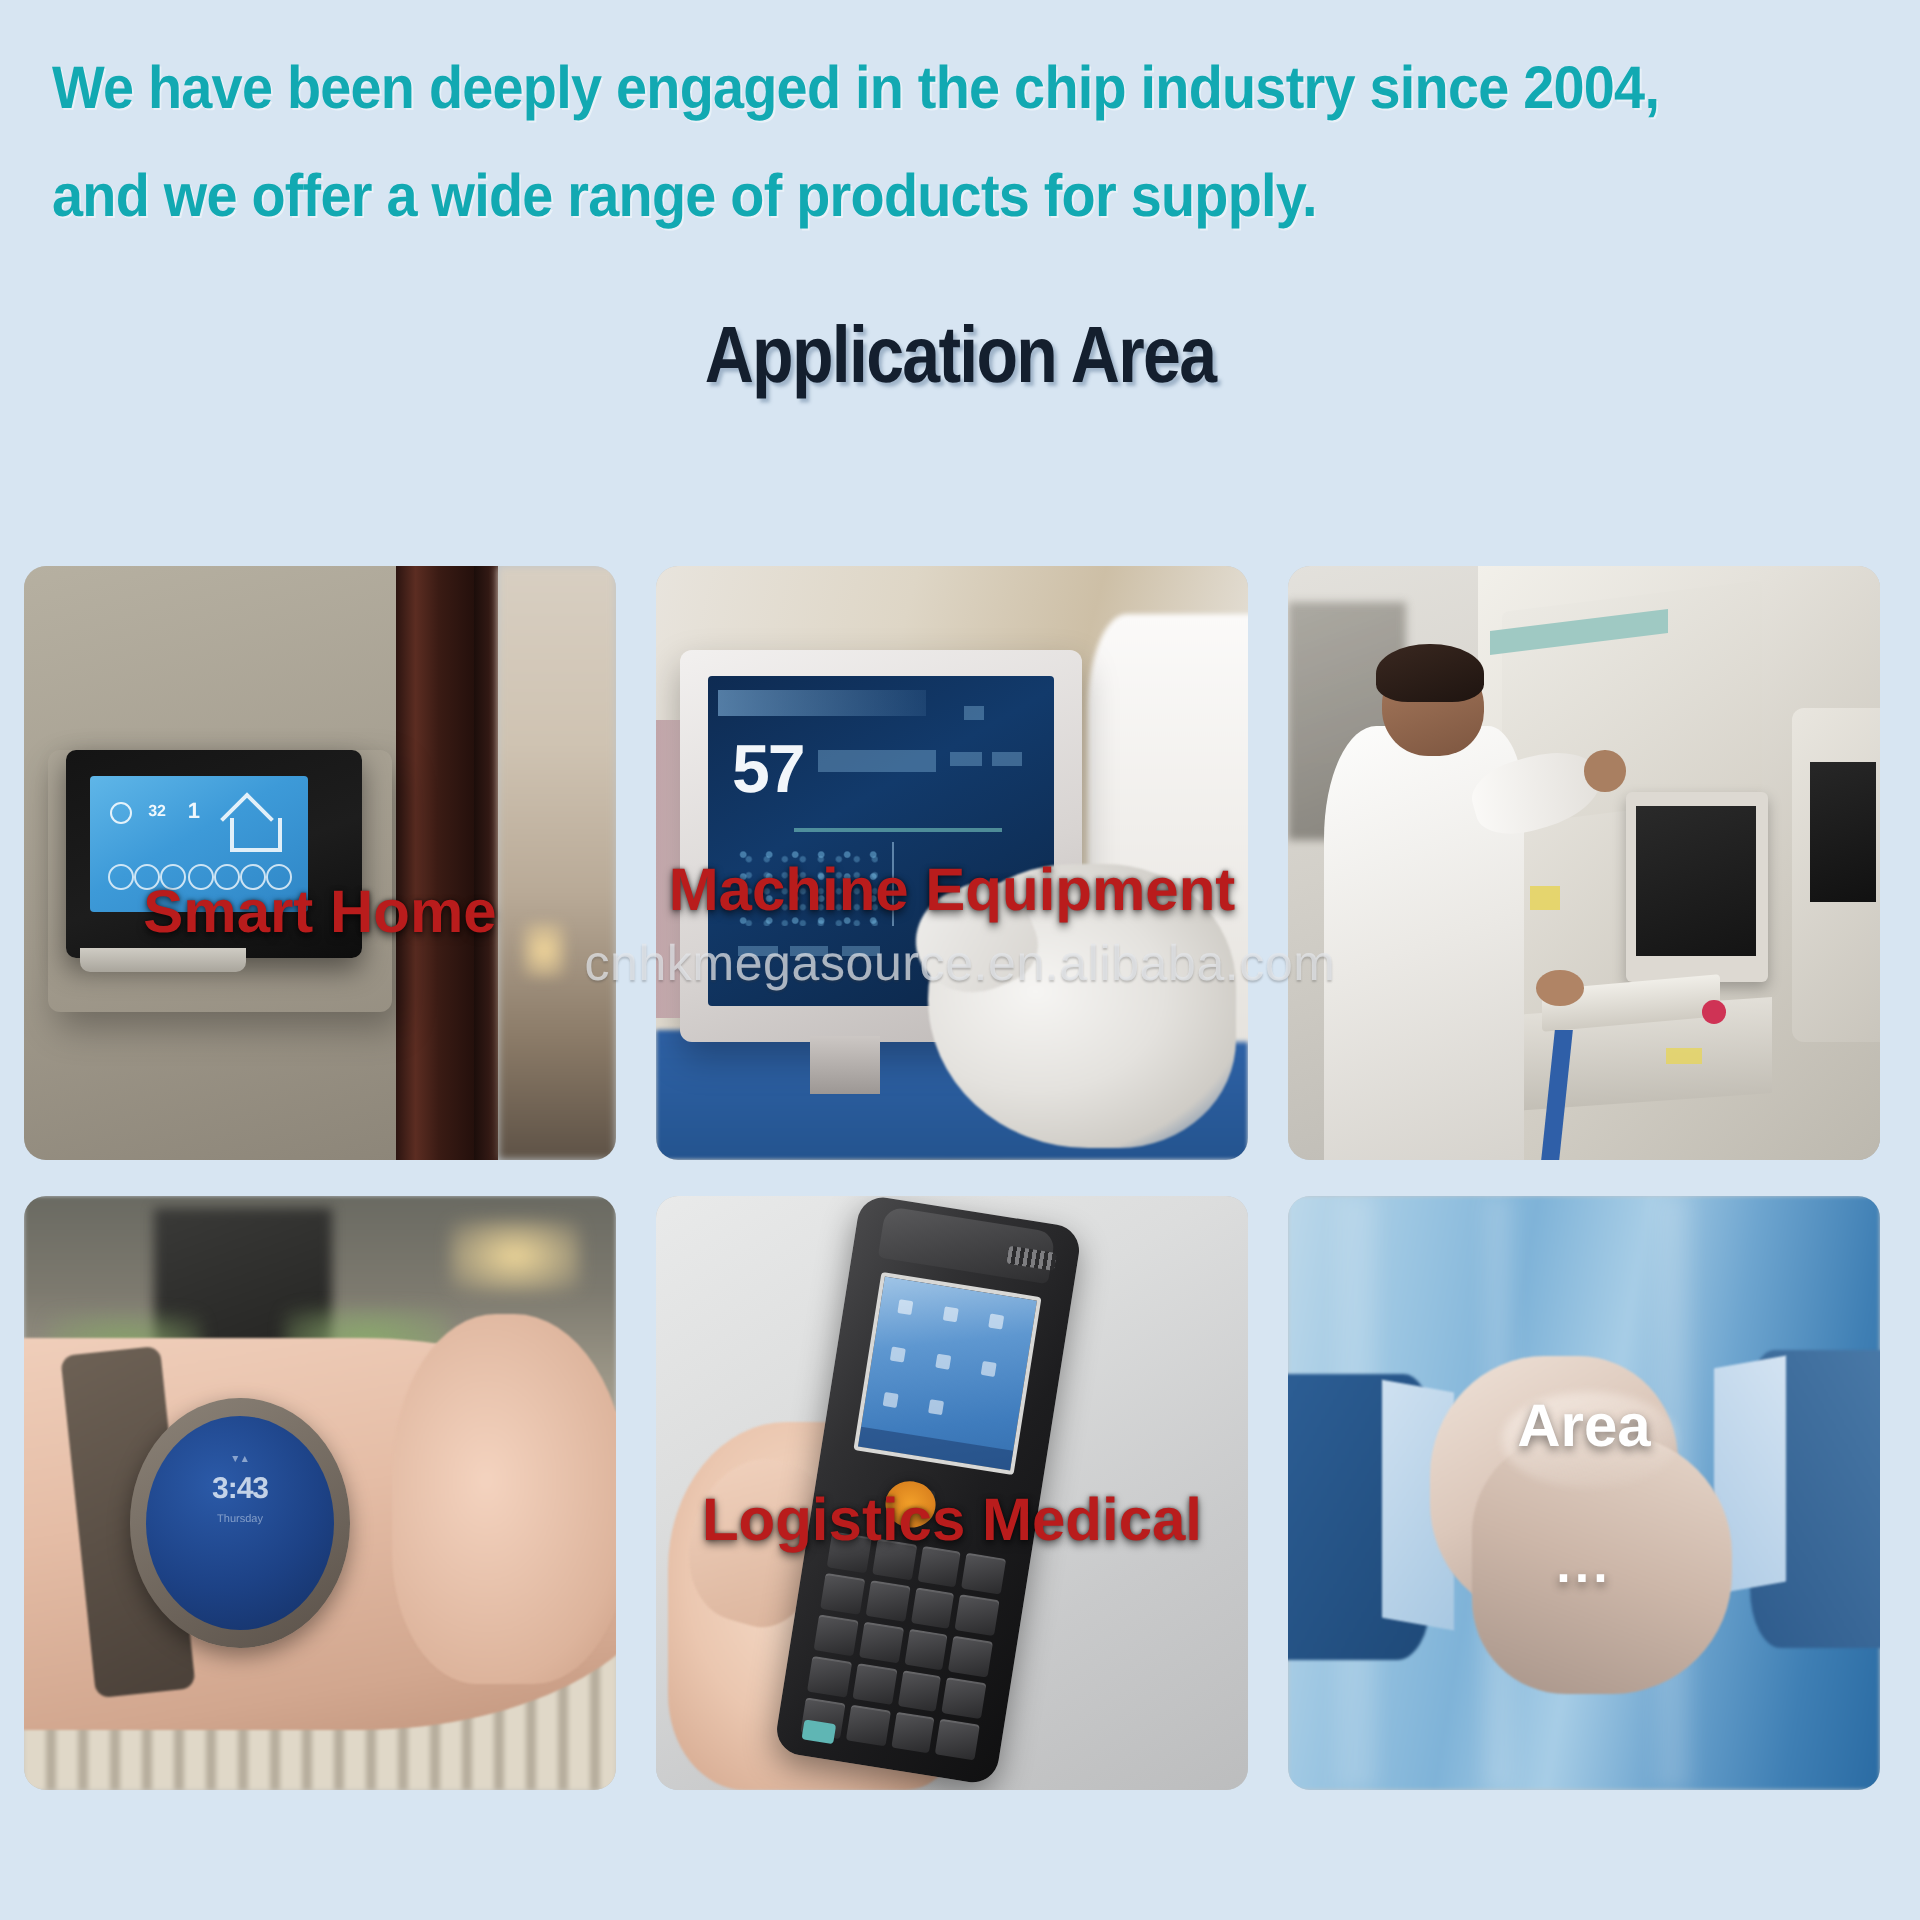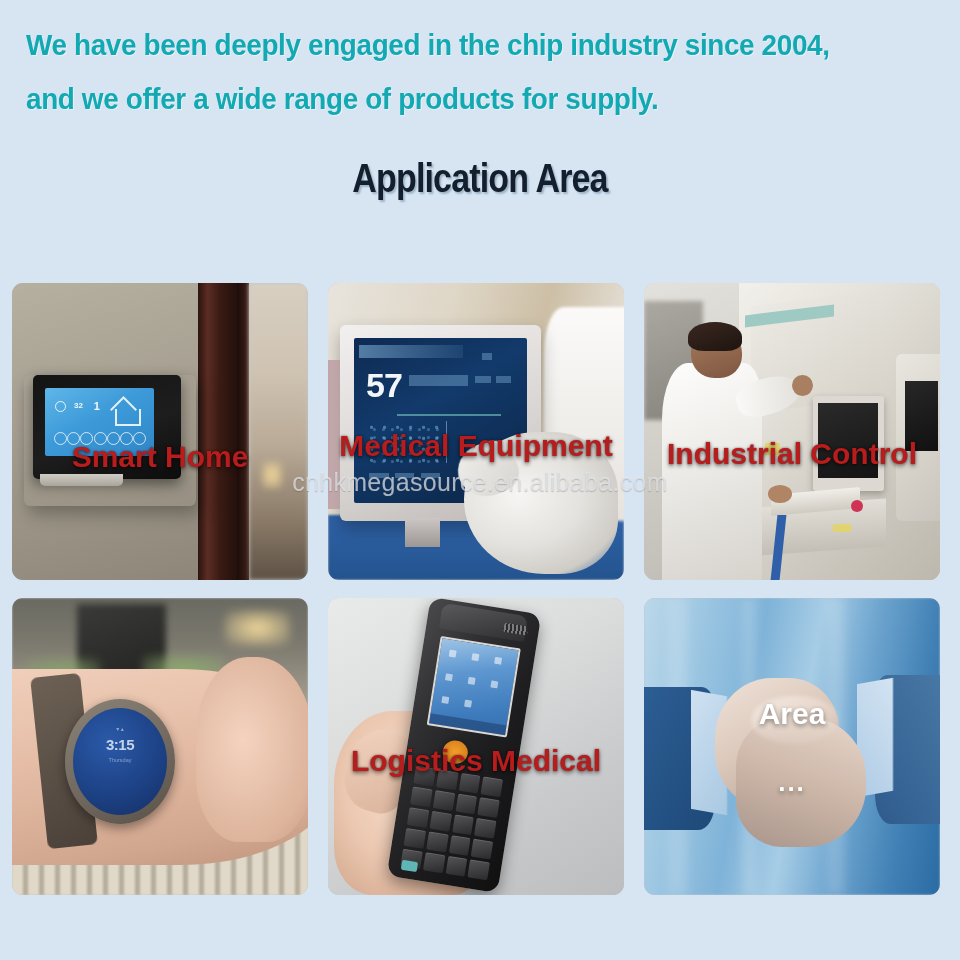--- a/index.html
+++ b/index.html
@@ -365,21 +365,21 @@
           <div class="md-dots"></div>
           <div class="md-bar" style="left:9%;top:82%;width:11%;height:3%;"></div>
           <div class="md-bar" style="left:24%;top:82%;width:11%;height:3%;"></div>
           <div class="md-bar" style="left:39%;top:82%;width:11%;height:3%;"></div>
         </div>
       </div>
       <div class="md-stand"></div>
       <div class="md-glove"></div>
       <div class="md-finger"></div>
     </div>
-    <div class="card-label" style="top:49%;">Medical Equipment</div>
+    <div class="card-label" style="top:49%;">Machine Equipment</div>
   </div>
 
   <div class="card">
     <div class="scene">
       <div class="in-bg"></div>
       <div class="in-darkbg"></div>
       <div class="in-mach"></div>
       <div class="in-panel"></div>
       <div class="in-teal"></div>
       <div class="in-monitor">
@@ -394,38 +394,37 @@
       <div class="in-yellow2"></div>
       <div class="in-red"></div>
       <div class="in-blue"></div>
       <div class="in-body"></div>
       <div class="in-head"></div>
       <div class="in-hair"></div>
       <div class="in-arm"></div>
       <div class="in-hand"></div>
       <div class="in-hand2"></div>
     </div>
-    <div class="card-label" style="top:52%;">Industrial Control</div>
   </div>
 
   <div class="card">
     <div class="scene">
       <div class="sw-bg"></div>
       <div class="sw-window"></div>
       <div class="sw-light"></div>
       <div class="sw-green"></div>
       <div class="sw-green2"></div>
       <div class="sw-rail"></div>
       <div class="sw-arm"></div>
       <div class="sw-hand"></div>
       <div class="sw-strap"></div>
       <div class="sw-watch">
         <div class="sw-face">
           <div class="sw-mini">▾ ▴</div>
-          <div class="sw-time">3:15</div>
+          <div class="sw-time">3:43</div>
           <div class="sw-mini2">Thursday</div>
         </div>
       </div>
     </div>
   </div>
 
   <div class="card">
     <div class="scene">
       <div class="lg-bg"></div>
       <div class="lg-hand"></div>

